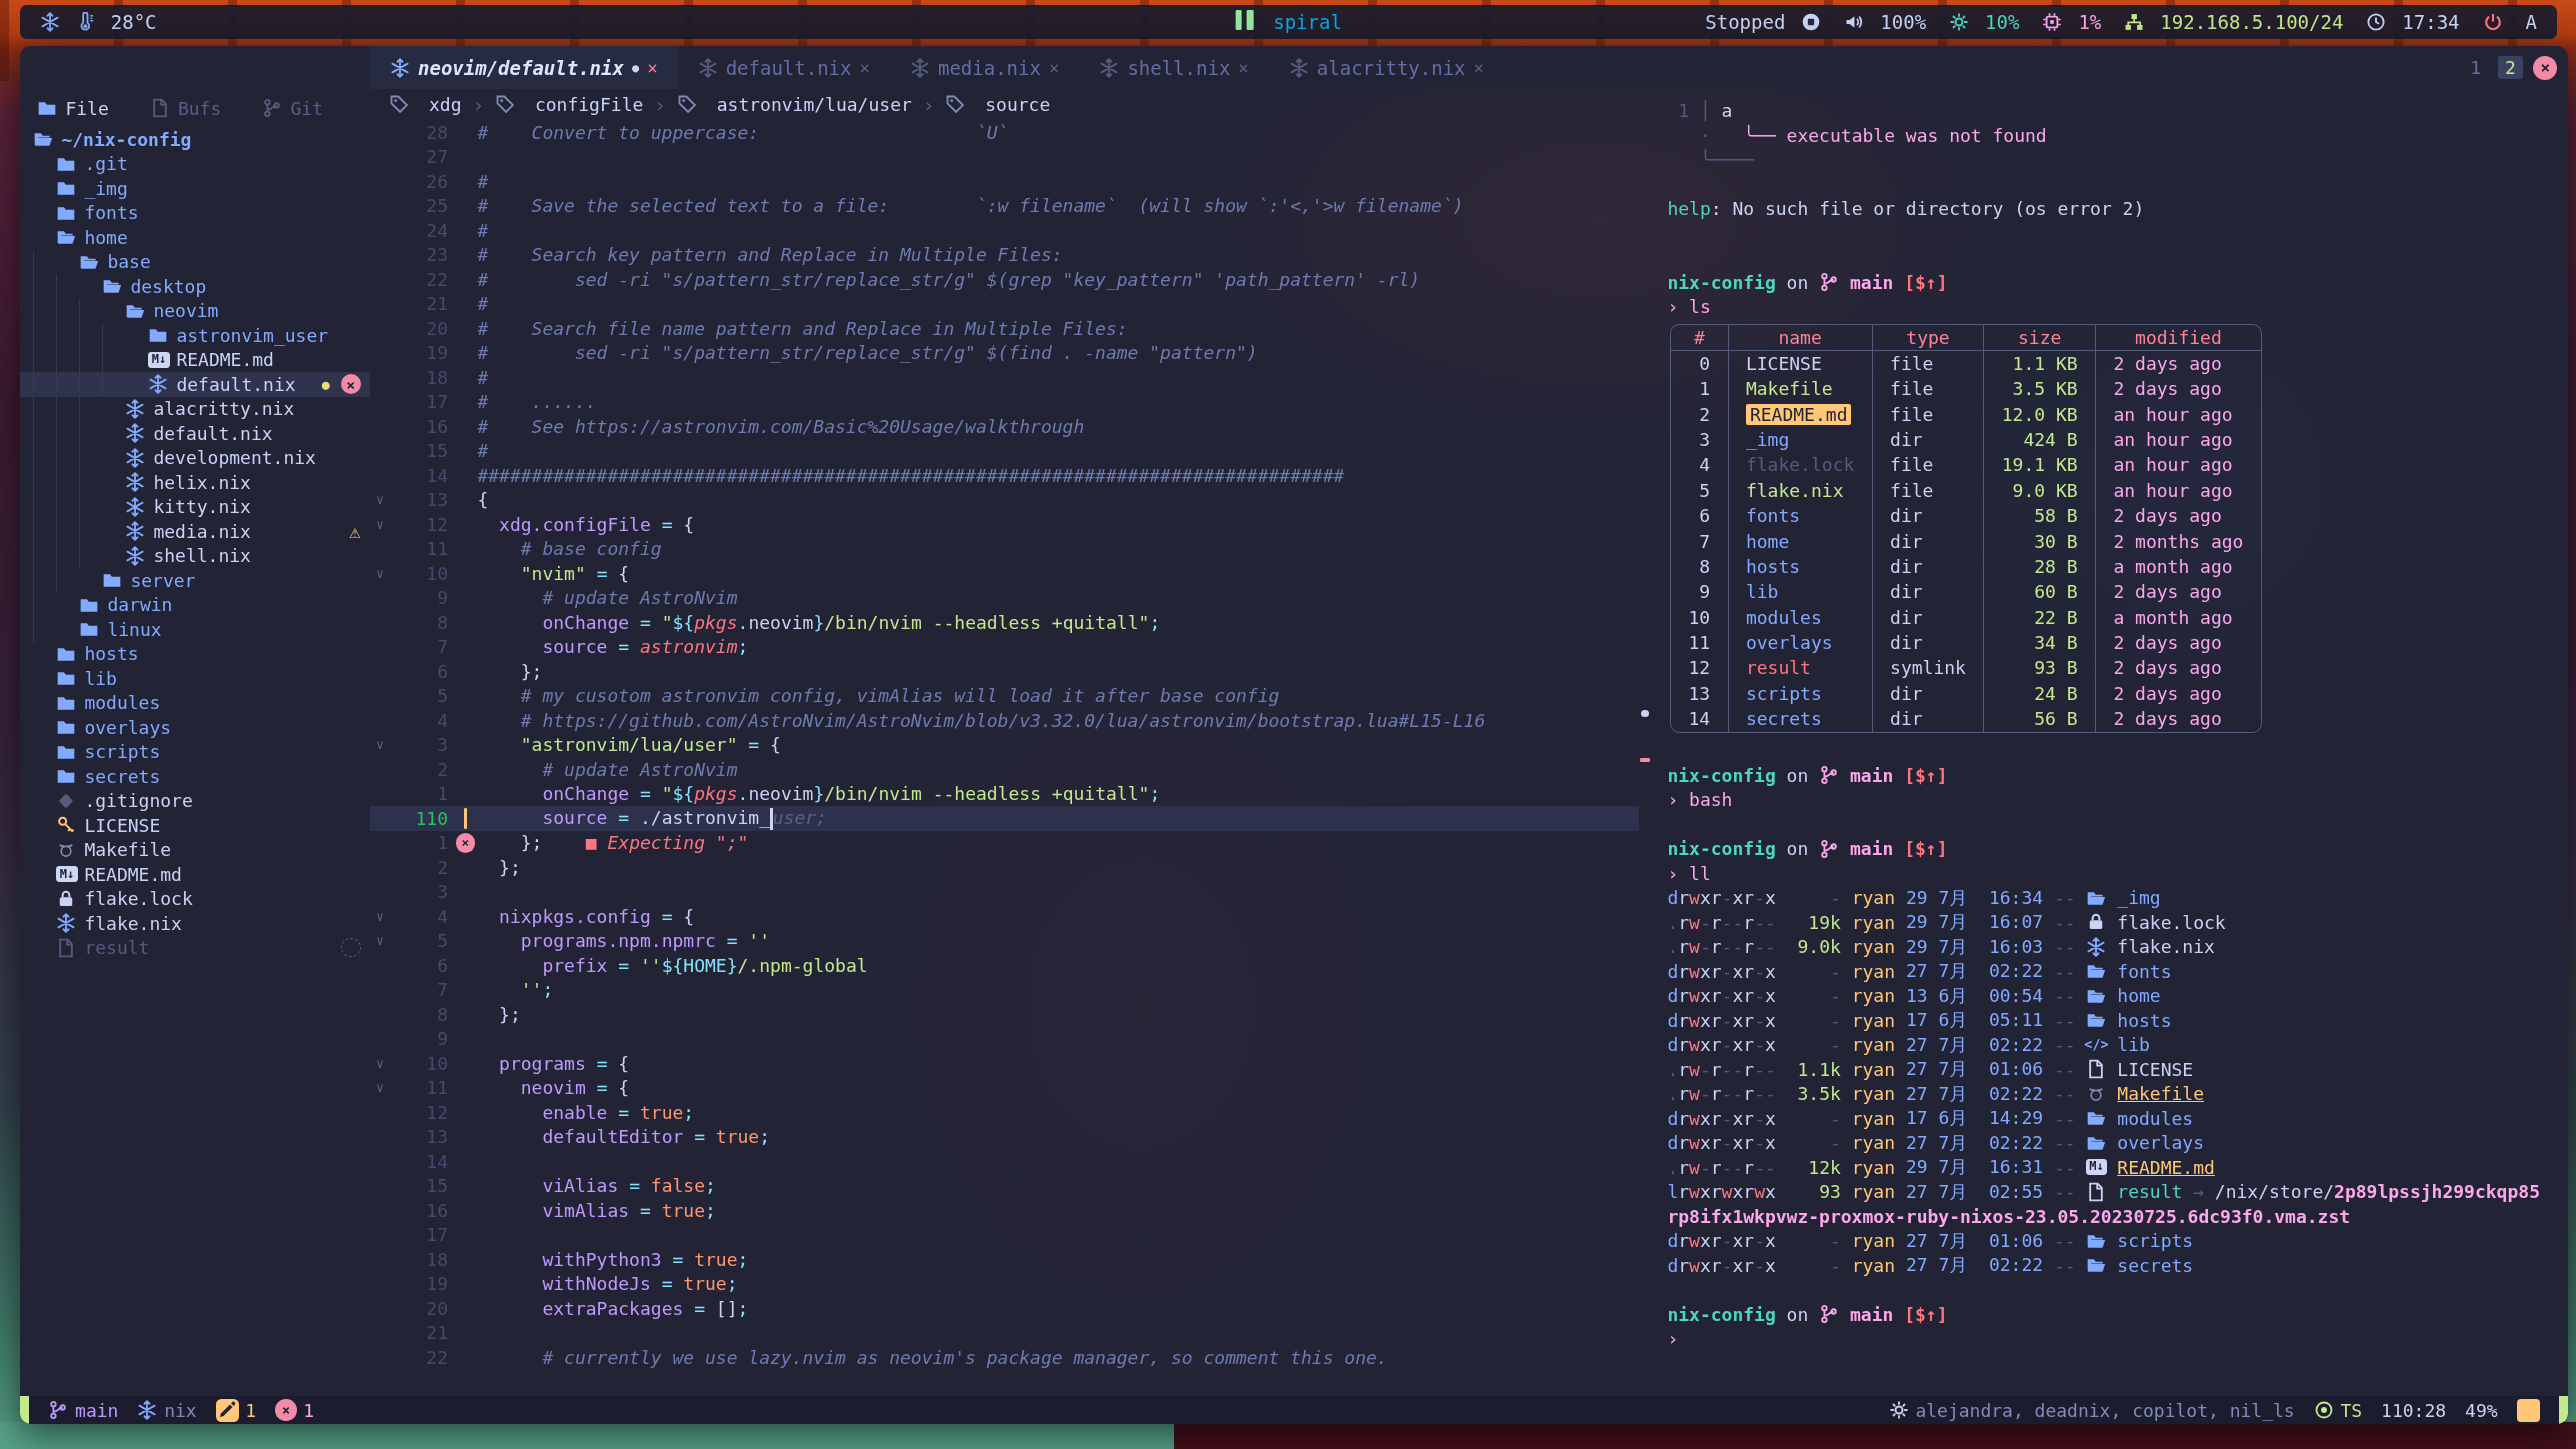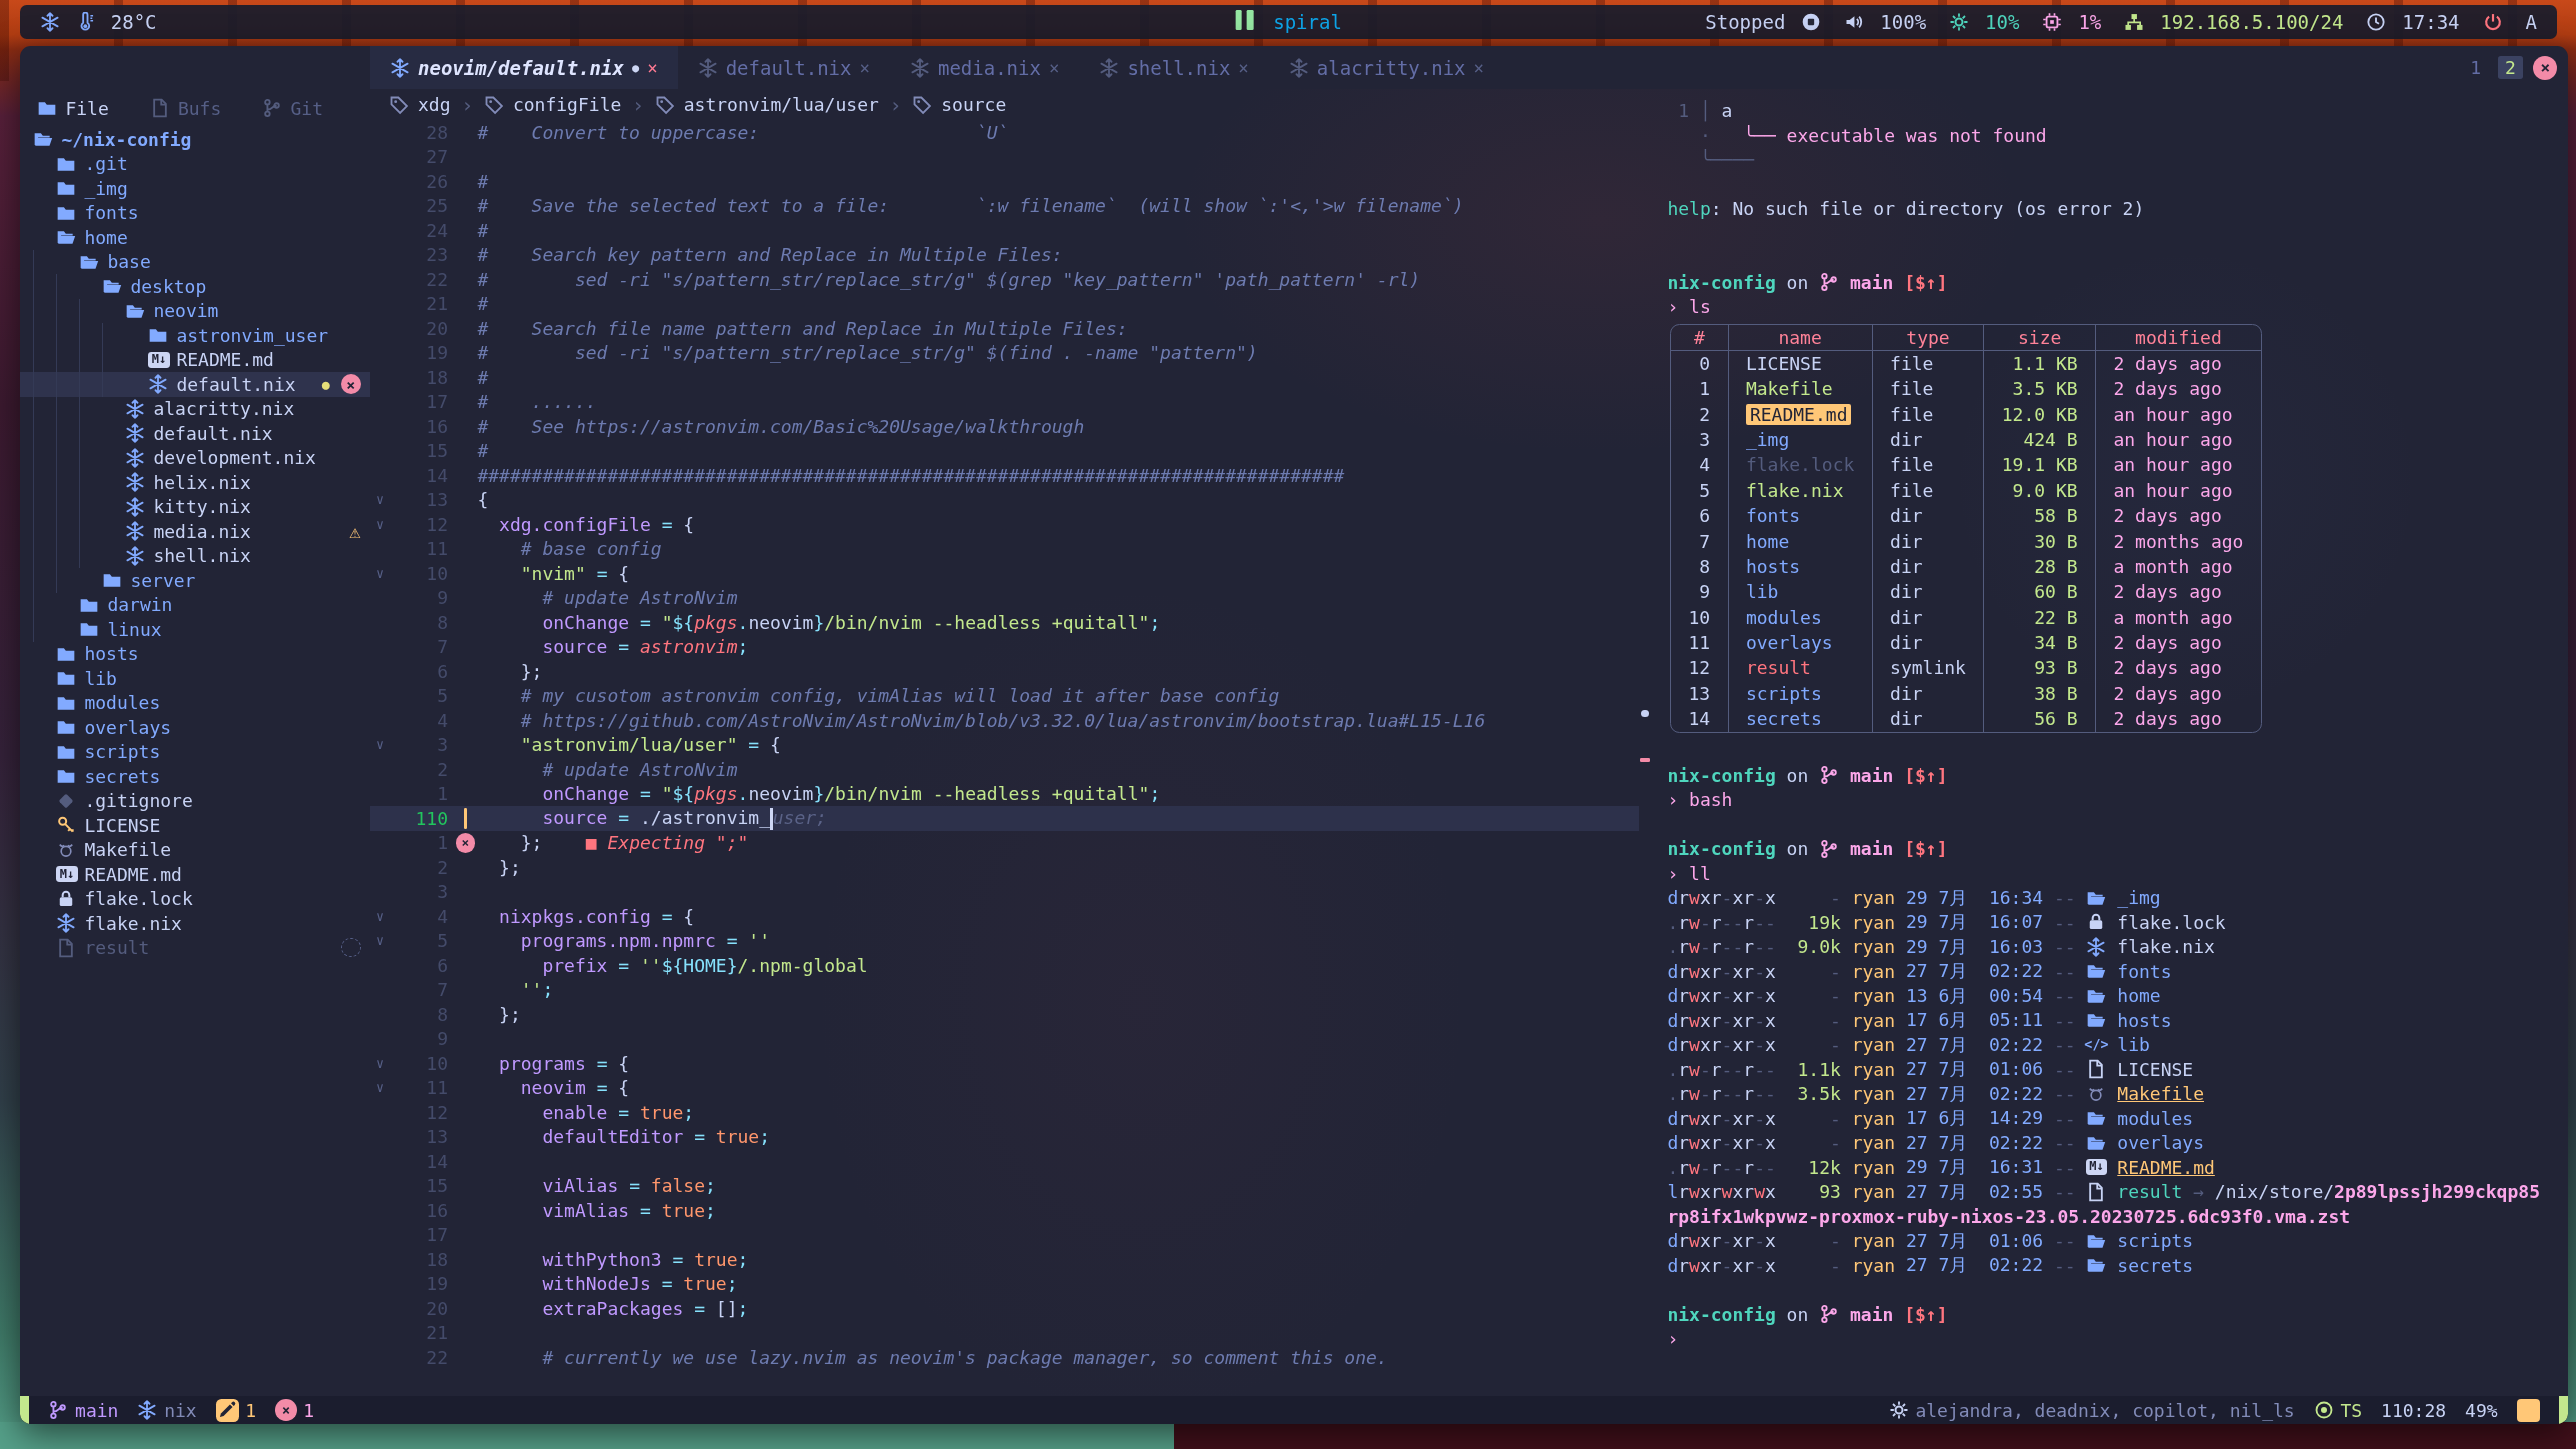--- a/index.html
+++ b/index.html
@@ -86,21 +86,21 @@
   .titem.sel{background:#2f334d}
   .guide{width:23px;height:100%;flex:none;border-left:1.3px solid #343a56;box-sizing:border-box}
   .guide.noline{border-left:1.3px solid transparent}
   .ticon{width:28px;flex:none;display:flex;align-items:center}
   .tlabel2{white-space:pre}
   .badges{margin-left:auto;padding-right:9.4px;display:flex;gap:10.7px;align-items:center}
 
   
   .editor{flex:1;display:flex;flex-direction:column;min-width:0;position:relative;z-index:1;font-size:18px}
   .winbar{height:31px;flex:none;display:flex;align-items:center;padding-left:19px;gap:10.7px;color:#c8d3f5}
-  .bc-item{display:flex;gap:9px;align-items:flex-end}
+  .bc-item{display:flex;gap:20px;align-items:flex-start}
   .bc-sep{color:#545c7e;font-size:20px}
   #lines{flex:1;overflow:hidden}
   .line{height:24.5px;display:flex;align-items:center;white-space:pre}
   .line.cur{background:#2d314b}
   .fold{width:20px;flex:none;color:#565f87;font-size:13.4px;text-align:center}
   .lnum{width:58px;flex:none;text-align:right;color:#444b6a;padding-right:5.4px}
   .line.cur .lnum{color:#22c55e}
   .sign{width:24px;flex:none;display:flex;align-items:center;justify-content:center}
   .cursign{width:3.4px;height:21.5px;background:#ffc777;border-radius:1.3px}
   .errsign{width:19.5px;height:19.5px;border-radius:50%;background:#f38ba8;color:#222436;font-size:12.7px;
@@ -1029,21 +1029,21 @@
                 <td class="r"><span class="c-fg">12</span></td>
                 <td class="l"><span class="c-red">result</span></td>
                 <td class="l"><span class="c-fg">symlink</span></td>
                 <td class="r"><span class="c-str">93 B</span></td>
                 <td class="l"><span class="c-pink">2 days ago</span></td>
               </tr>
               <tr>
                 <td class="r"><span class="c-fg">13</span></td>
                 <td class="l"><span class="c-blue">scripts</span></td>
                 <td class="l"><span class="c-fg">dir</span></td>
-                <td class="r"><span class="c-str">38 B</span></td>
+                <td class="r"><span class="c-str">24 B</span></td>
                 <td class="l"><span class="c-pink">2 days ago</span></td>
               </tr>
               <tr>
                 <td class="r"><span class="c-fg">14</span></td>
                 <td class="l"><span class="c-blue">secrets</span></td>
                 <td class="l"><span class="c-fg">dir</span></td>
                 <td class="r"><span class="c-str">56 B</span></td>
                 <td class="l"><span class="c-pink">2 days ago</span></td>
               </tr>
             </tbody>

